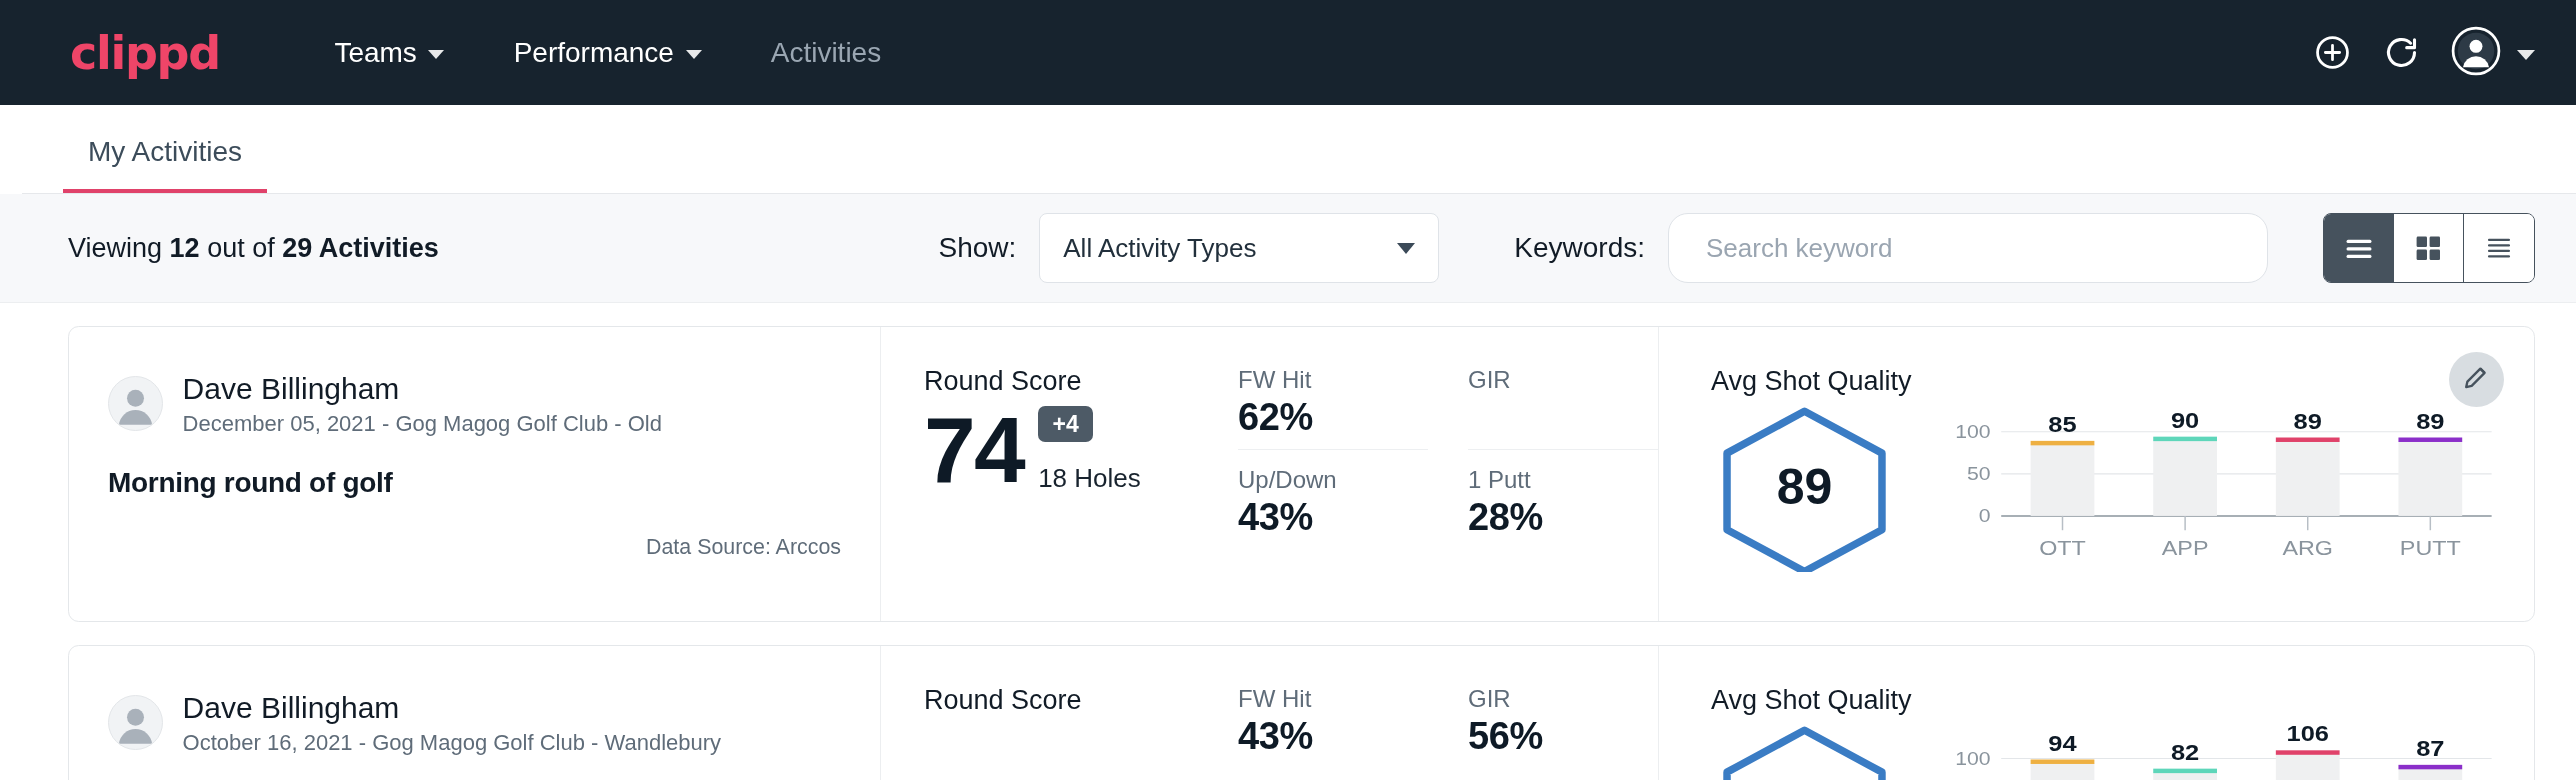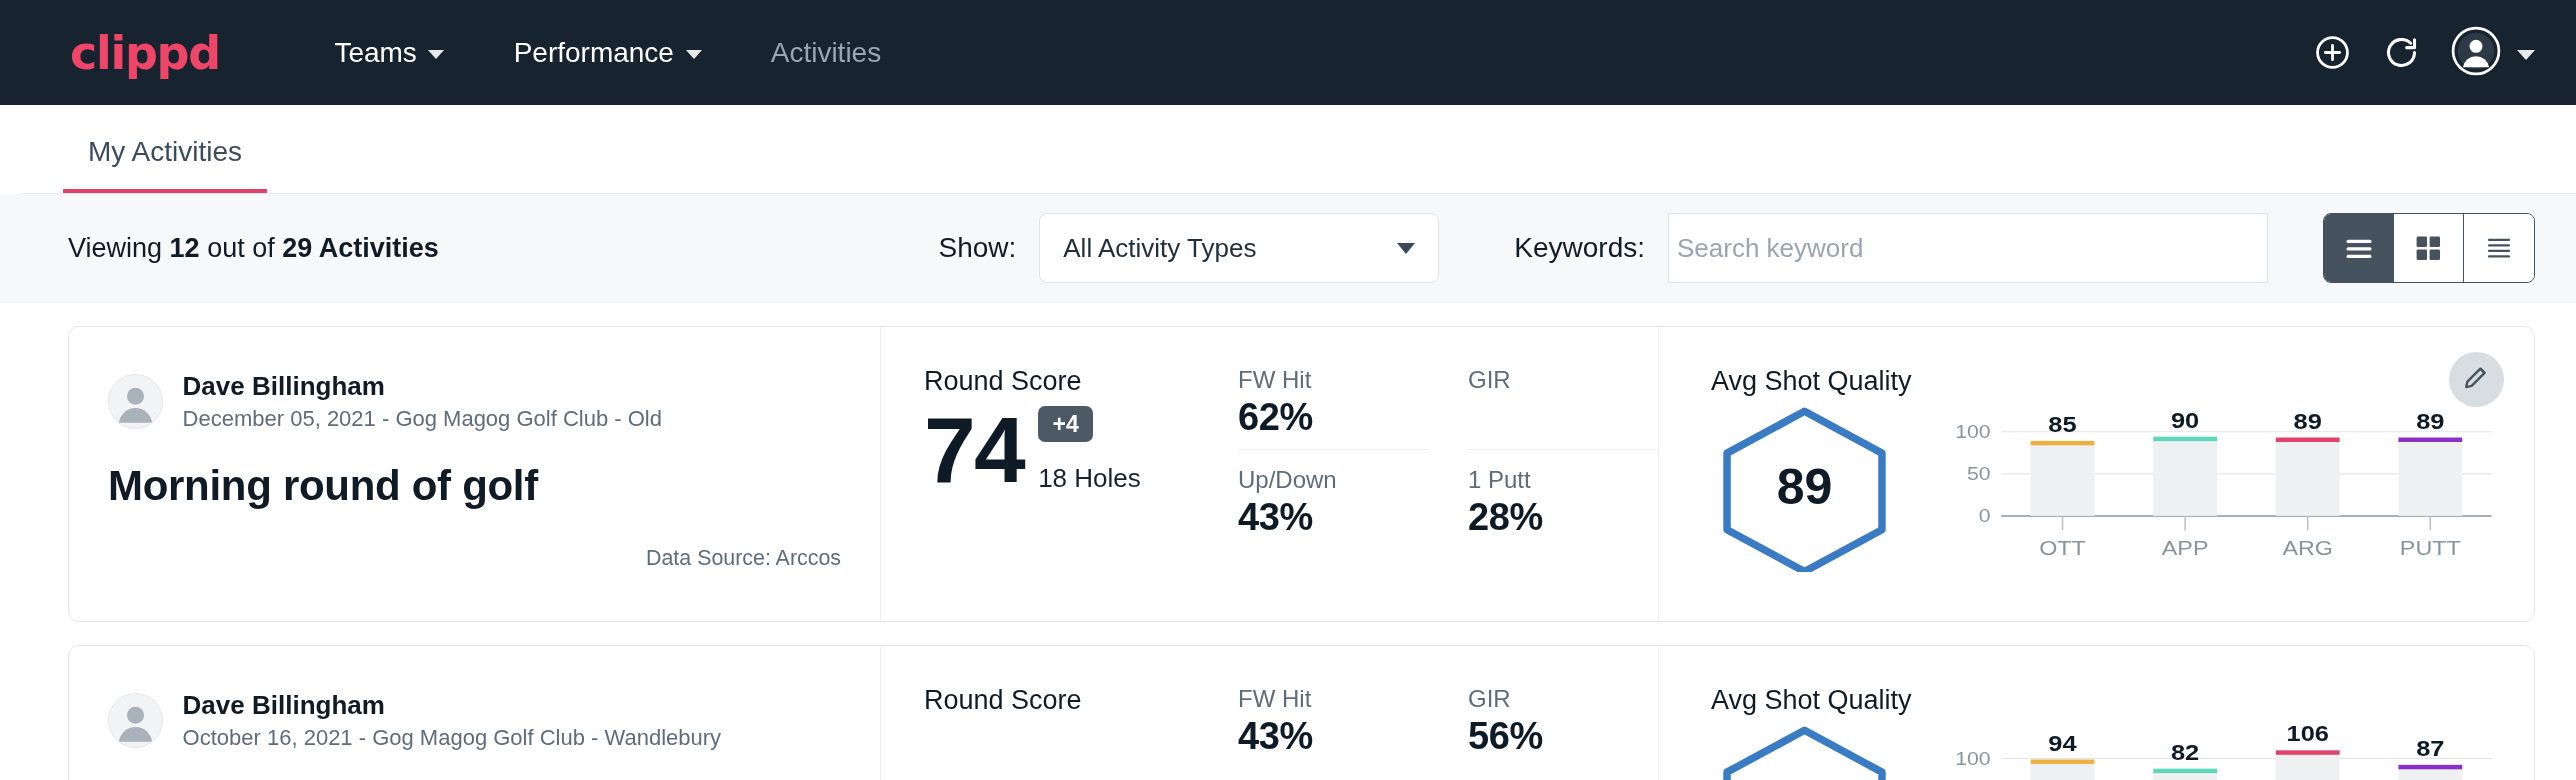--- a/index.html
+++ b/index.html
@@ -106,22 +106,22 @@
     width: 0; height: 0;
     border-left: 9.8px solid transparent;
     border-right: 9.8px solid transparent;
     border-top: 11.6px solid #3b4a58;
   }
   .kwgap { width: 75px; }
   .searchbox {
     width: 600px; height: 70px;
     background: #ffffff;
     border: 1.8px solid #dfe3e8;
-    border-radius: 1px;
-    padding: 0 8px;
+    border-radius: 20px;
+    padding: 0 37px;
     font-size: 26px;
     color: #22303c;
     font-family: "Liberation Sans", sans-serif;
     outline: none;
   }
   .searchbox::placeholder { color: #9aa5b1; }
   .viewtoggle {
     margin-left: 55px;
     display: flex;
     border: 1.8px solid #46525d;
@@ -158,23 +158,23 @@
     padding: 43px 39px 30px 39px;
     border-right: 1.8px solid #eceef0;
   }
   .person { display: flex; align-items: center; gap: 19.6px; }
   .pavatar {
     width: 55px; height: 55px; border-radius: 50%;
     background: #f1f3f5; border: 1.8px solid #e3e6e9;
     display: flex; align-items: center; justify-content: center;
     overflow: hidden;
   }
-  .pname { font-size: 26px; font-weight: 700; color: #111b26; line-height: 1.25; }
+  .pname { font-size: 30px; font-weight: 400; color: #111b26; line-height: 1.25; }
   .pmeta { font-size: 22px; color: #5f6c79; margin-top: 3.6px; }
-  .ctitle { font-size: 42px; font-weight: 700; color: #111b26; margin-top: 30px; letter-spacing: -0.3px; }
+  .ctitle { font-size: 28px; font-weight: 700; color: #111b26; margin-top: 30px; letter-spacing: -0.3px; }
   .csrc { font-size: 21.4px; color: #5f6c79; margin-top: 36px; text-align: right; }
 
   .col-score {
     width: 357px;
     padding: 39px 0 30px 43px;
   }
   .sectlabel { font-size: 27px; color: #111b26; }
   .scorerow { display: flex; align-items: flex-end; margin-top: 9px; }
   .bignum { font-size: 93px; font-weight: 700; color: #0e1a26; line-height: .95; letter-spacing: -1.8px; }
   .scoreright { margin-left: 14.3px; display: flex; flex-direction: column; align-items: flex-start; }

